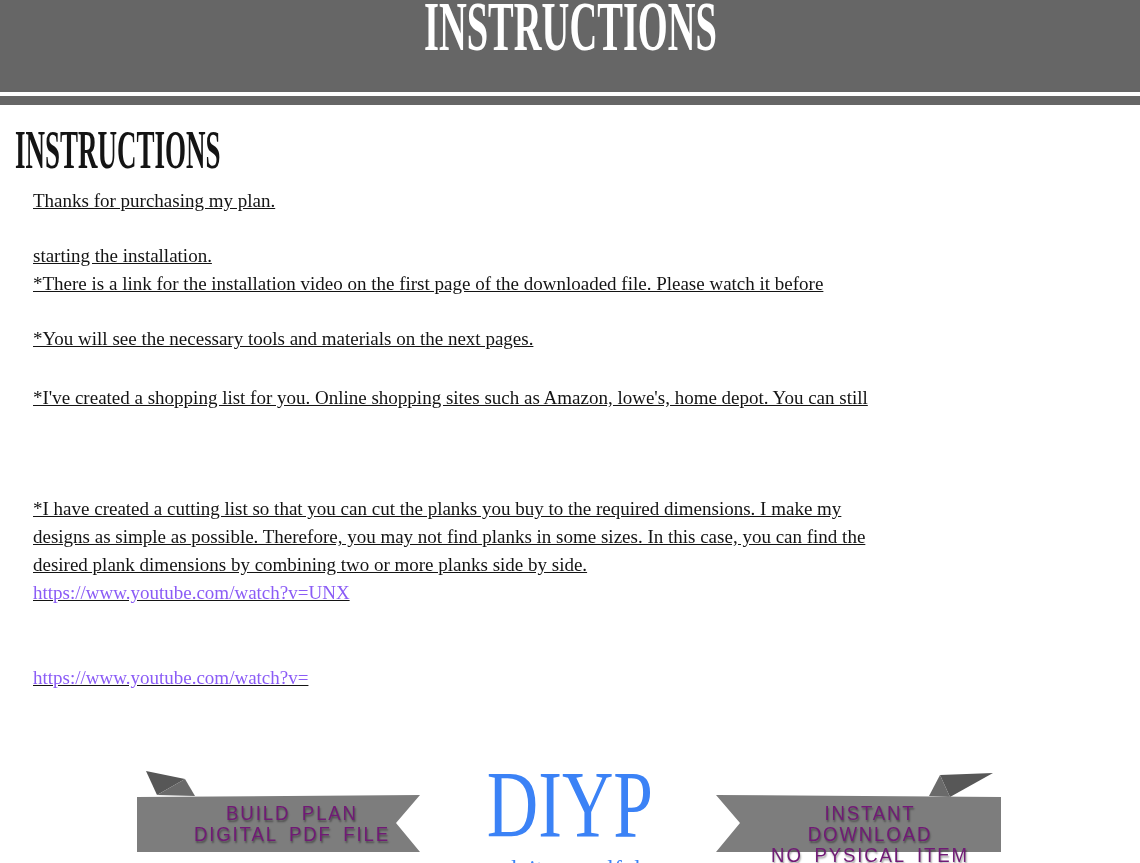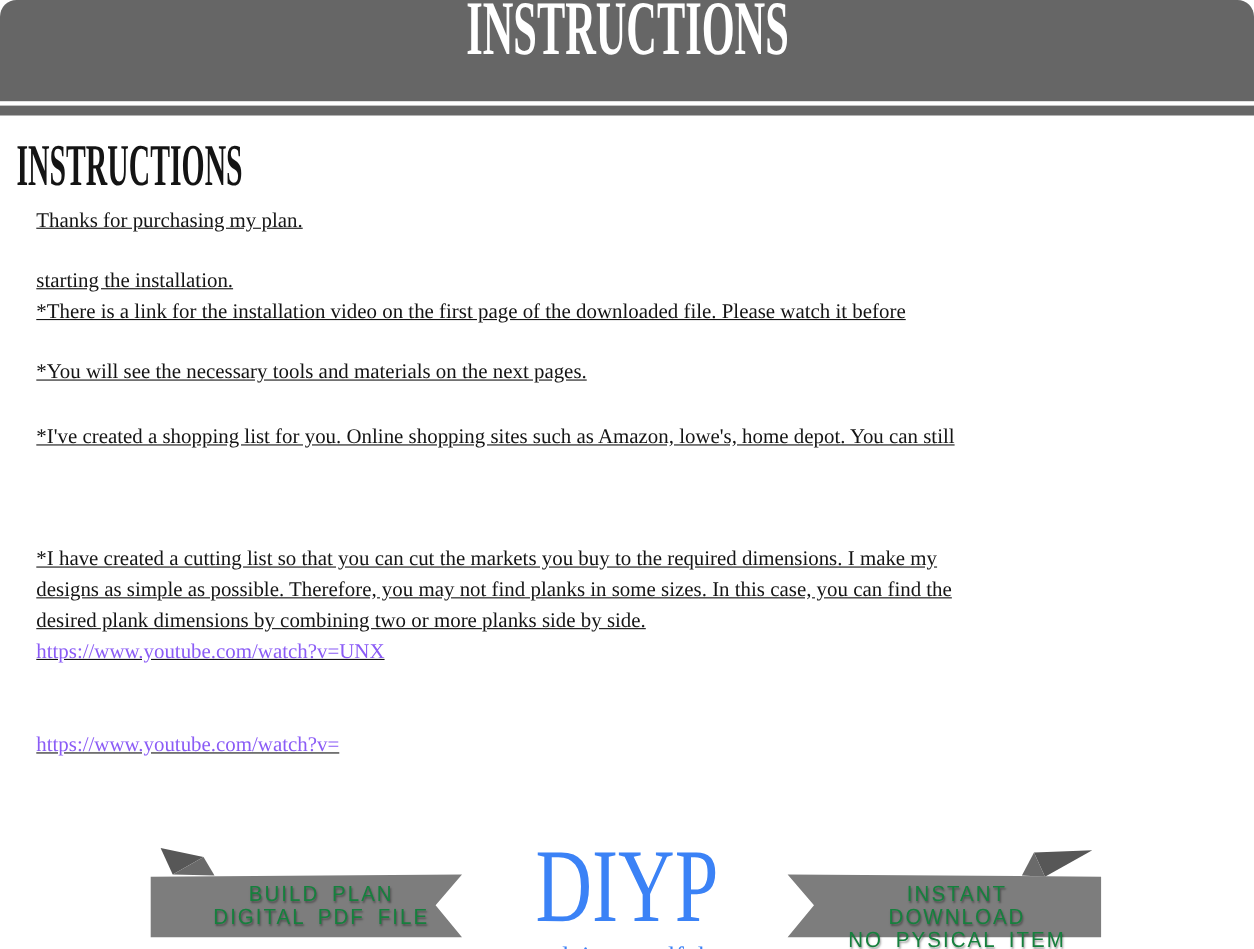--- a/index.html
+++ b/index.html
@@ -1,38 +1,38 @@
 <!DOCTYPE html>
 <html><head>
 <meta charset="utf-8">
 <style>
   html,body{margin:0;padding:0;background:#fff;}
   .page{position:relative;width:1140px;height:863px;background:#ffffff;overflow:hidden;
-        font-family:"Liberation Serif",serif;color:#141414;border-radius:15px;}
+        font-family:"Liberation Serif",serif;color:#141414;}
 
   
   .banner{position:absolute;top:0;left:0;width:1140px;height:92px;background:#666666;
           text-align:center;color:#ffffff;}
   .banner-title{margin-top:-5px;font-size:70px;font-weight:bold;line-height:64px;white-space:nowrap;}
   .banner-title span{display:inline-block;transform:scaleX(0.55);transform-origin:center;}
   .banner-subtitle{font-size:25px;font-weight:bold;line-height:22px;white-space:nowrap;}
   .banner-subtitle span{display:inline-block;transform:scaleX(0.73);transform-origin:center;}
   .divider-bar{position:absolute;top:96px;left:0;width:1140px;height:9px;background:#666666;}
 
   
   .doc-heading{position:absolute;top:123px;left:15px;margin:0;font-size:54px;font-weight:bold;
                line-height:54px;white-space:nowrap;}
   .doc-heading span{display:inline-block;transform:scaleX(0.5);transform-origin:left center;}
   .para{position:absolute;left:33px;font-size:19px;line-height:28px;text-decoration:underline;}
   .tline{white-space:nowrap;}
   .link-line{color:#8b5cf6;white-space:nowrap;}
 
   
   .ribbon-svg{position:absolute;}
-  .ribbon-text{position:absolute;width:240px;text-align:center;color:#15803d;
+  .ribbon-text{position:absolute;width:240px;text-align:center;color:#701a75;
                font-family:"Liberation Sans",sans-serif;font-size:20px;line-height:21px;
                letter-spacing:2px;word-spacing:5px;
                text-shadow:1px 2px 2px rgba(0,0,0,0.40);}
   .ribbon-text .rline{transform:scaleX(0.93);transform-origin:center;}
 
   .logo{position:absolute;left:450px;top:765px;width:240px;text-align:center;color:#3b82f6;}
   .logo-name{font-size:95px;line-height:80px;white-space:nowrap;}
   .logo-name span{display:inline-block;transform:scaleX(0.75);transform-origin:center;}
   .logo-tagline{font-size:23px;line-height:16px;margin-top:16px;white-space:nowrap;letter-spacing:0.5px;}
 </style>
@@ -64,21 +64,21 @@
 
     <div class="para" style="top:325px">
       <div class="tline">*You will see the necessary tools and materials on the next pages.</div>
     </div>
 
     <div class="para" style="top:384px">
       <div class="tline">*I've created a shopping list for you. Online shopping sites such as Amazon, lowe's, home depot. You can still</div>
     </div>
 
     <div class="para" style="top:495px">
-      <div class="tline">*I have created a cutting list so that you can cut the markets you buy to the required dimensions. I make my</div>
+      <div class="tline">*I have created a cutting list so that you can cut the planks you buy to the required dimensions. I make my</div>
       <div class="tline">designs as simple as possible. Therefore, you may not find planks in some sizes. In this case, you can find the</div>
       <div class="tline">desired plank dimensions by combining two or more planks side by side.</div>
       <div class="link-line">https://www.youtube.com/watch?v=UNX</div>
     </div>
 
     <div class="para" style="top:664px">
       <div class="link-line">https://www.youtube.com/watch?v=</div>
     </div>
   </main>
 

